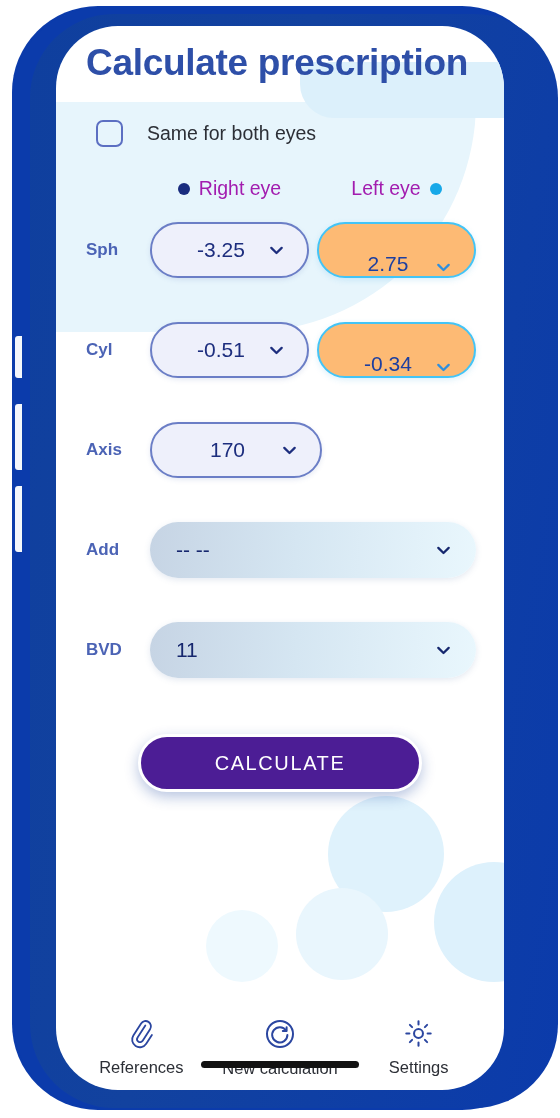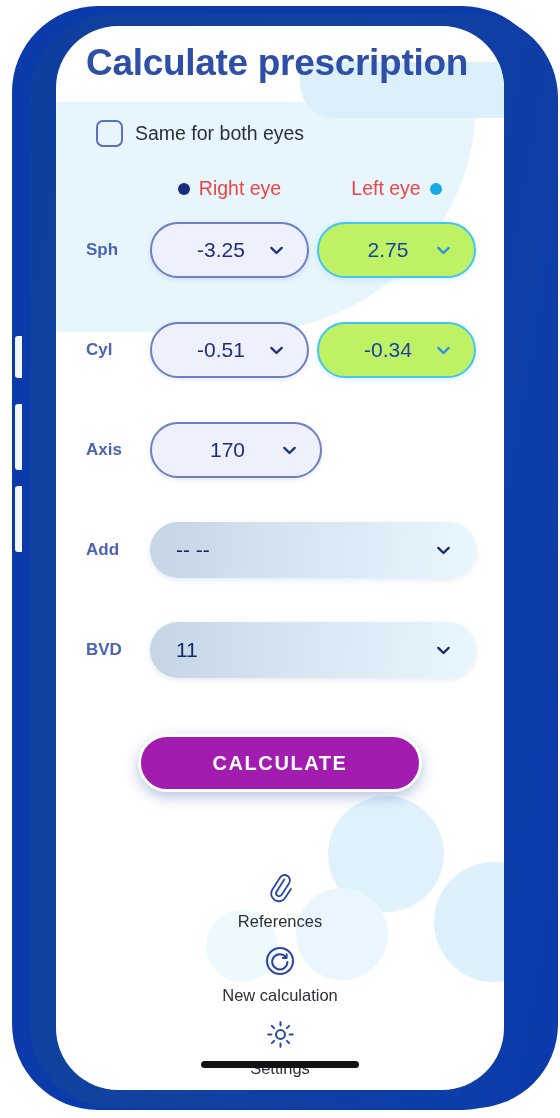--- a/index.html
+++ b/index.html
@@ -128,41 +128,41 @@
 
   .page-title {
     font-size: 37px;
     color: #2e4fa8;
     font-weight: bold;
     letter-spacing: -.3px;
     margin: 16px 0 0 2px;
   }
 
   .same-row {
-    display: flex; align-items: center; gap: 12px;
+    display: flex; align-items: center; gap: 24px;
     margin: 36px 0 0 12px;
   }
   .checkbox {
     width: 27px; height: 27px;
     border: 2.5px solid #5c6fc2;
     border-radius: 7px; background: transparent;
   }
   .same-label { font-size: 19.5px; color: #2c2f36; }
 
   
   .eye-head {
     display: flex; margin: 30px 0 0 0;
     padding-left: 66px;
   }
   .eye-head .cell {
     width: 172px; display: flex; align-items: center;
     justify-content: center; gap: 9px;
   }
   .eye-head .cell.left-col { margin-left: 8px; }
-  .eye-label { font-size: 19.5px; color: #ef4444; }
+  .eye-label { font-size: 19.5px; color: #a21caf; }
   .dot { width: 12px; height: 12px; border-radius: 50%; display: block; }
   .dot.right { background: #192c7e; }
   .dot.left  { background: #17a8e8; }
 
   
   .row { display: flex; align-items: center; height: 100px; }
   .row-label {
     width: 66px; flex: 0 0 66px;
     font-size: 17px; font-weight: bold;
     color: #4b63b5; padding-left: 2px;
@@ -178,60 +178,60 @@
   .pill.right-eye {
     width: 172px;
     background: #eef0fb;
     border: 2.2px solid #6b7ec6;
     color: #1d2e7e;
     box-shadow: 0 2px 5px rgba(60,90,170,.13);
   }
   .pill.right-eye .val { text-align: center; padding-right: 4px; }
   .pill.left-eye {
     width: 172px; margin-left: 8px;
-    background: #bef264;
+    background: #fdba74;
     border: 2.2px solid #43c4f6;
     color: #1d3fa0;
     box-shadow: 0 2px 6px rgba(60,170,230,.18);
+    align-items: flex-end;
   }
   .pill.left-eye .val { text-align: center; padding-right: 4px; }
   .pill.wide {
     width: 100%;
     background: linear-gradient(95deg, #c6d4e4 0%, #d5e6f2 45%, #e9f7fd 100%);
     color: #16276e;
     border: none;
     box-shadow: 0 2px 6px rgba(90,120,170,.16);
     padding: 0 24px 0 26px;
   }
   .pill.wide .val { text-align: left; }
   .chev { width: 17px; height: 17px; flex: 0 0 17px; display: block; }
 
   
   .calc-wrap { display: flex; justify-content: center; margin-top: 34px; }
   .calc-btn {
     position: relative; z-index: 3;
     width: 284px; height: 58px;
     border-radius: 30px;
-    background: #a21caf;
+    background: #4c1d95;
     border: 3px solid #ffffff;
     color: #ffffff;
-    font-size: 20px; font-weight: bold;
+    font-size: 20px; font-weight: normal;
     letter-spacing: 1.6px;
     display: flex; align-items: center; justify-content: center;
     box-shadow: 0 5px 14px rgba(18,58,153,.30);
   }
 
   
   .tabbar {
     position: absolute; z-index: 4;
     left: 0; bottom: 0;
     width: 100%;
     padding: 0 16px 8px;
     display: flex;
-    flex-direction: column;
   }
   .tab {
     flex: 1; display: flex; flex-direction: column;
     align-items: center; gap: 9px;
     padding: 10px 0 4px;
   }
   .tab svg { display: block; }
   .tab-label { font-size: 16.5px; color: #2c2f36; }
   .home-ind {
     position: absolute; z-index: 5;

